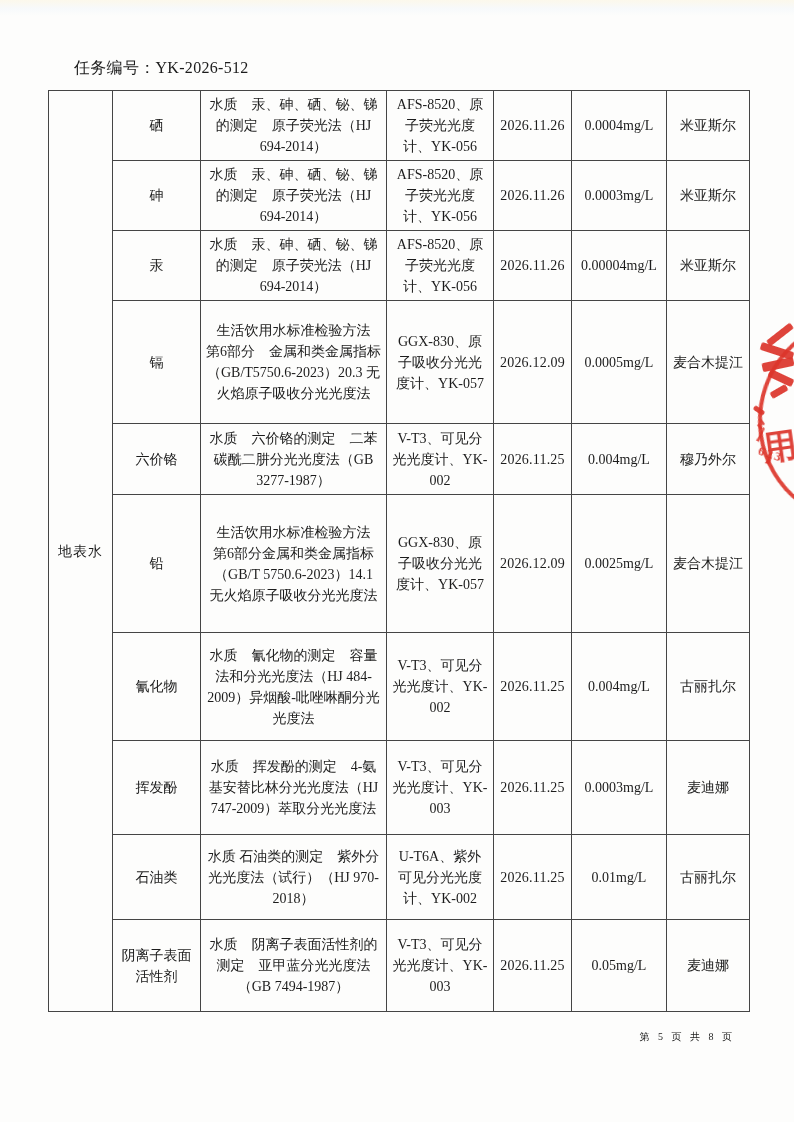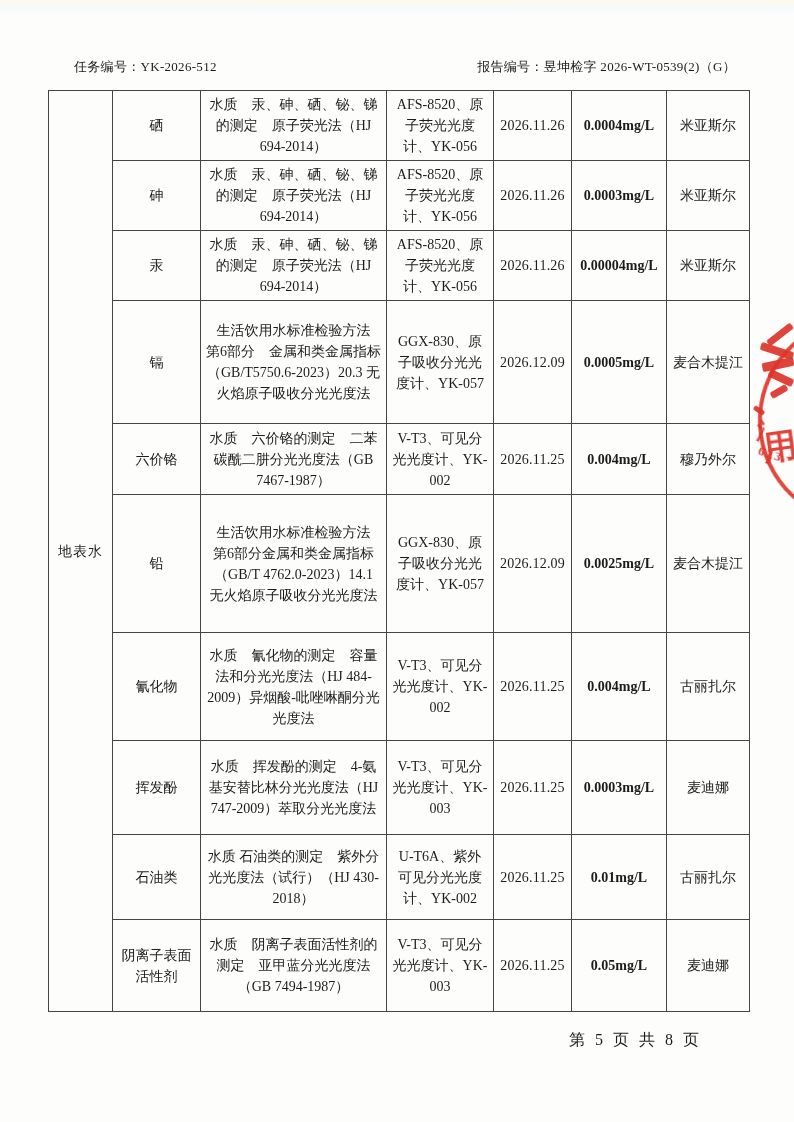--- a/index.html
+++ b/index.html
@@ -11,43 +11,43 @@
     color:#1c1c1c;
   }
   .scan-top{
     position:absolute; top:0; left:0; right:0; height:16px;
     background:linear-gradient(180deg, rgba(250,242,215,.45), rgba(233,241,249,.30) 55%, rgba(255,255,255,0));
     pointer-events:none;
   }
   .doc-header{
     position:absolute; top:58px; left:74px; width:662px;
     display:flex; justify-content:space-between; align-items:baseline;
-    font-size:13px; letter-spacing:.3px;
+    font-size:16px; letter-spacing:.3px;
   }
   table.report{
     position:absolute; left:48px; top:90px; width:701px;
     border-collapse:collapse; table-layout:fixed;
   }
   table.report td{
     border:1px solid #454545;
     text-align:center; vertical-align:middle;
     font-size:14px; line-height:1.5;
     padding:3px 5px;
     word-break:break-word;
   }
   td.sample{ font-size:15px; letter-spacing:1px;margin-top:40px; }
   td.param{ font-size:15px; }
   td.method{ font-size:14px; line-height:1.55; padding:4px 6px; }
   td.instr{ font-size:14px; line-height:1.6; }
   td.date{ font-size:14px; letter-spacing:.2px; }
-  td.limit{ font-size:14px;font-weight:bold; }
+  td.limit{ font-size:14px; }
   td.analyst{ font-size:15px; }
   .doc-footer{
-    position:absolute; top:1030px; left:527px; width:175px;
-    font-size:16px; letter-spacing:3px; text-align:right;
+    position:absolute; top:1030px; left:560px; width:175px;
+    font-size:10px; letter-spacing:3px; text-align:right;
   }
   
   .stamp-arc{
     position:absolute; left:758px; top:316px; width:205px; height:208px;
     border:4px solid #dd372c; border-radius:50%;
     transform:rotate(14deg); filter:blur(.5px); opacity:.92;
   }
   .stamp-stroke{ position:absolute; background:#dc352b; filter:blur(.45px); opacity:.92; border-radius:2px; }
   .s1{ left:765px; top:331px; width:30px; height:7px; transform:rotate(-38deg); }
   .s2{ left:760px; top:347px; width:34px; height:8px; transform:rotate(18deg); }
@@ -74,21 +74,20 @@
   }
 </style>
 </head>
 <body>
 
 <div class="page">
   <div class="scan-top"></div>
 
   <div class="doc-header">
     <span>任务编号：YK-2026-512</span>
-    <span>报告编号：昱坤检字 2026-WT-0539(2)（G）</span>
   </div>
 
   <table class="report">
     <colgroup>
       <col style="width:64px">
         <col style="width:88px">
         <col style="width:186px">
       <col style="width:107px">
         <col style="width:78px">
         <col style="width:95px">
@@ -123,29 +122,29 @@
       <tr style="height:123px">
         <td class="param">镉</td>
         <td class="method">生活饮用水标准检验方法　第6部分　金属和类金属指标（GB/T5750.6-2023）20.3 无火焰原子吸收分光光度法</td>
         <td class="instr">GGX-830、原子吸收分光光度计、YK-057</td>
         <td class="date">2026.12.09</td>
         <td class="limit">0.0005mg/L</td>
         <td class="analyst">麦合木提江</td>
       </tr>
       <tr style="height:71px">
         <td class="param">六价铬</td>
-        <td class="method">水质　六价铬的测定　二苯碳酰二肼分光光度法（GB 7467-1987）</td>
+        <td class="method">水质　六价铬的测定　二苯碳酰二肼分光光度法（GB 3277-1987）</td>
         <td class="instr">V-T3、可见分光光度计、YK-002</td>
         <td class="date">2026.11.25</td>
         <td class="limit">0.004mg/L</td>
         <td class="analyst">穆乃外尔</td>
       </tr>
       <tr style="height:138px">
         <td class="param">铅</td>
-        <td class="method">生活饮用水标准检验方法　第6部分金属和类金属指标（GB/T 4762.0-2023）14.1 无火焰原子吸收分光光度法</td>
+        <td class="method">生活饮用水标准检验方法　第6部分金属和类金属指标（GB/T 5750.6-2023）14.1 无火焰原子吸收分光光度法</td>
         <td class="instr">GGX-830、原子吸收分光光度计、YK-057</td>
         <td class="date">2026.12.09</td>
         <td class="limit">0.0025mg/L</td>
         <td class="analyst">麦合木提江</td>
       </tr>
       <tr style="height:108px">
         <td class="param">氰化物</td>
         <td class="method">水质　氰化物的测定　容量法和分光光度法（HJ 484-2009）异烟酸-吡唑啉酮分光光度法</td>
         <td class="instr">V-T3、可见分光光度计、YK-002</td>
         <td class="date">2026.11.25</td>
@@ -155,21 +154,21 @@
       <tr style="height:94px">
         <td class="param">挥发酚</td>
         <td class="method">水质　挥发酚的测定　4-氨基安替比林分光光度法（HJ 747-2009）萃取分光光度法</td>
         <td class="instr">V-T3、可见分光光度计、YK-003</td>
         <td class="date">2026.11.25</td>
         <td class="limit">0.0003mg/L</td>
         <td class="analyst">麦迪娜</td>
       </tr>
       <tr style="height:85px">
         <td class="param">石油类</td>
-        <td class="method">水质 石油类的测定　紫外分光光度法（试行）（HJ 430-2018）</td>
+        <td class="method">水质 石油类的测定　紫外分光光度法（试行）（HJ 970-2018）</td>
         <td class="instr">U-T6A、紫外可见分光光度计、YK-002</td>
         <td class="date">2026.11.25</td>
         <td class="limit">0.01mg/L</td>
         <td class="analyst">古丽扎尔</td>
       </tr>
       <tr style="height:92px">
         <td class="param">阴离子表面活性剂</td>
         <td class="method">水质　阴离子表面活性剂的测定　亚甲蓝分光光度法（GB 7494-1987）</td>
         <td class="instr">V-T3、可见分光光度计、YK-003</td>
         <td class="date">2026.11.25</td>

